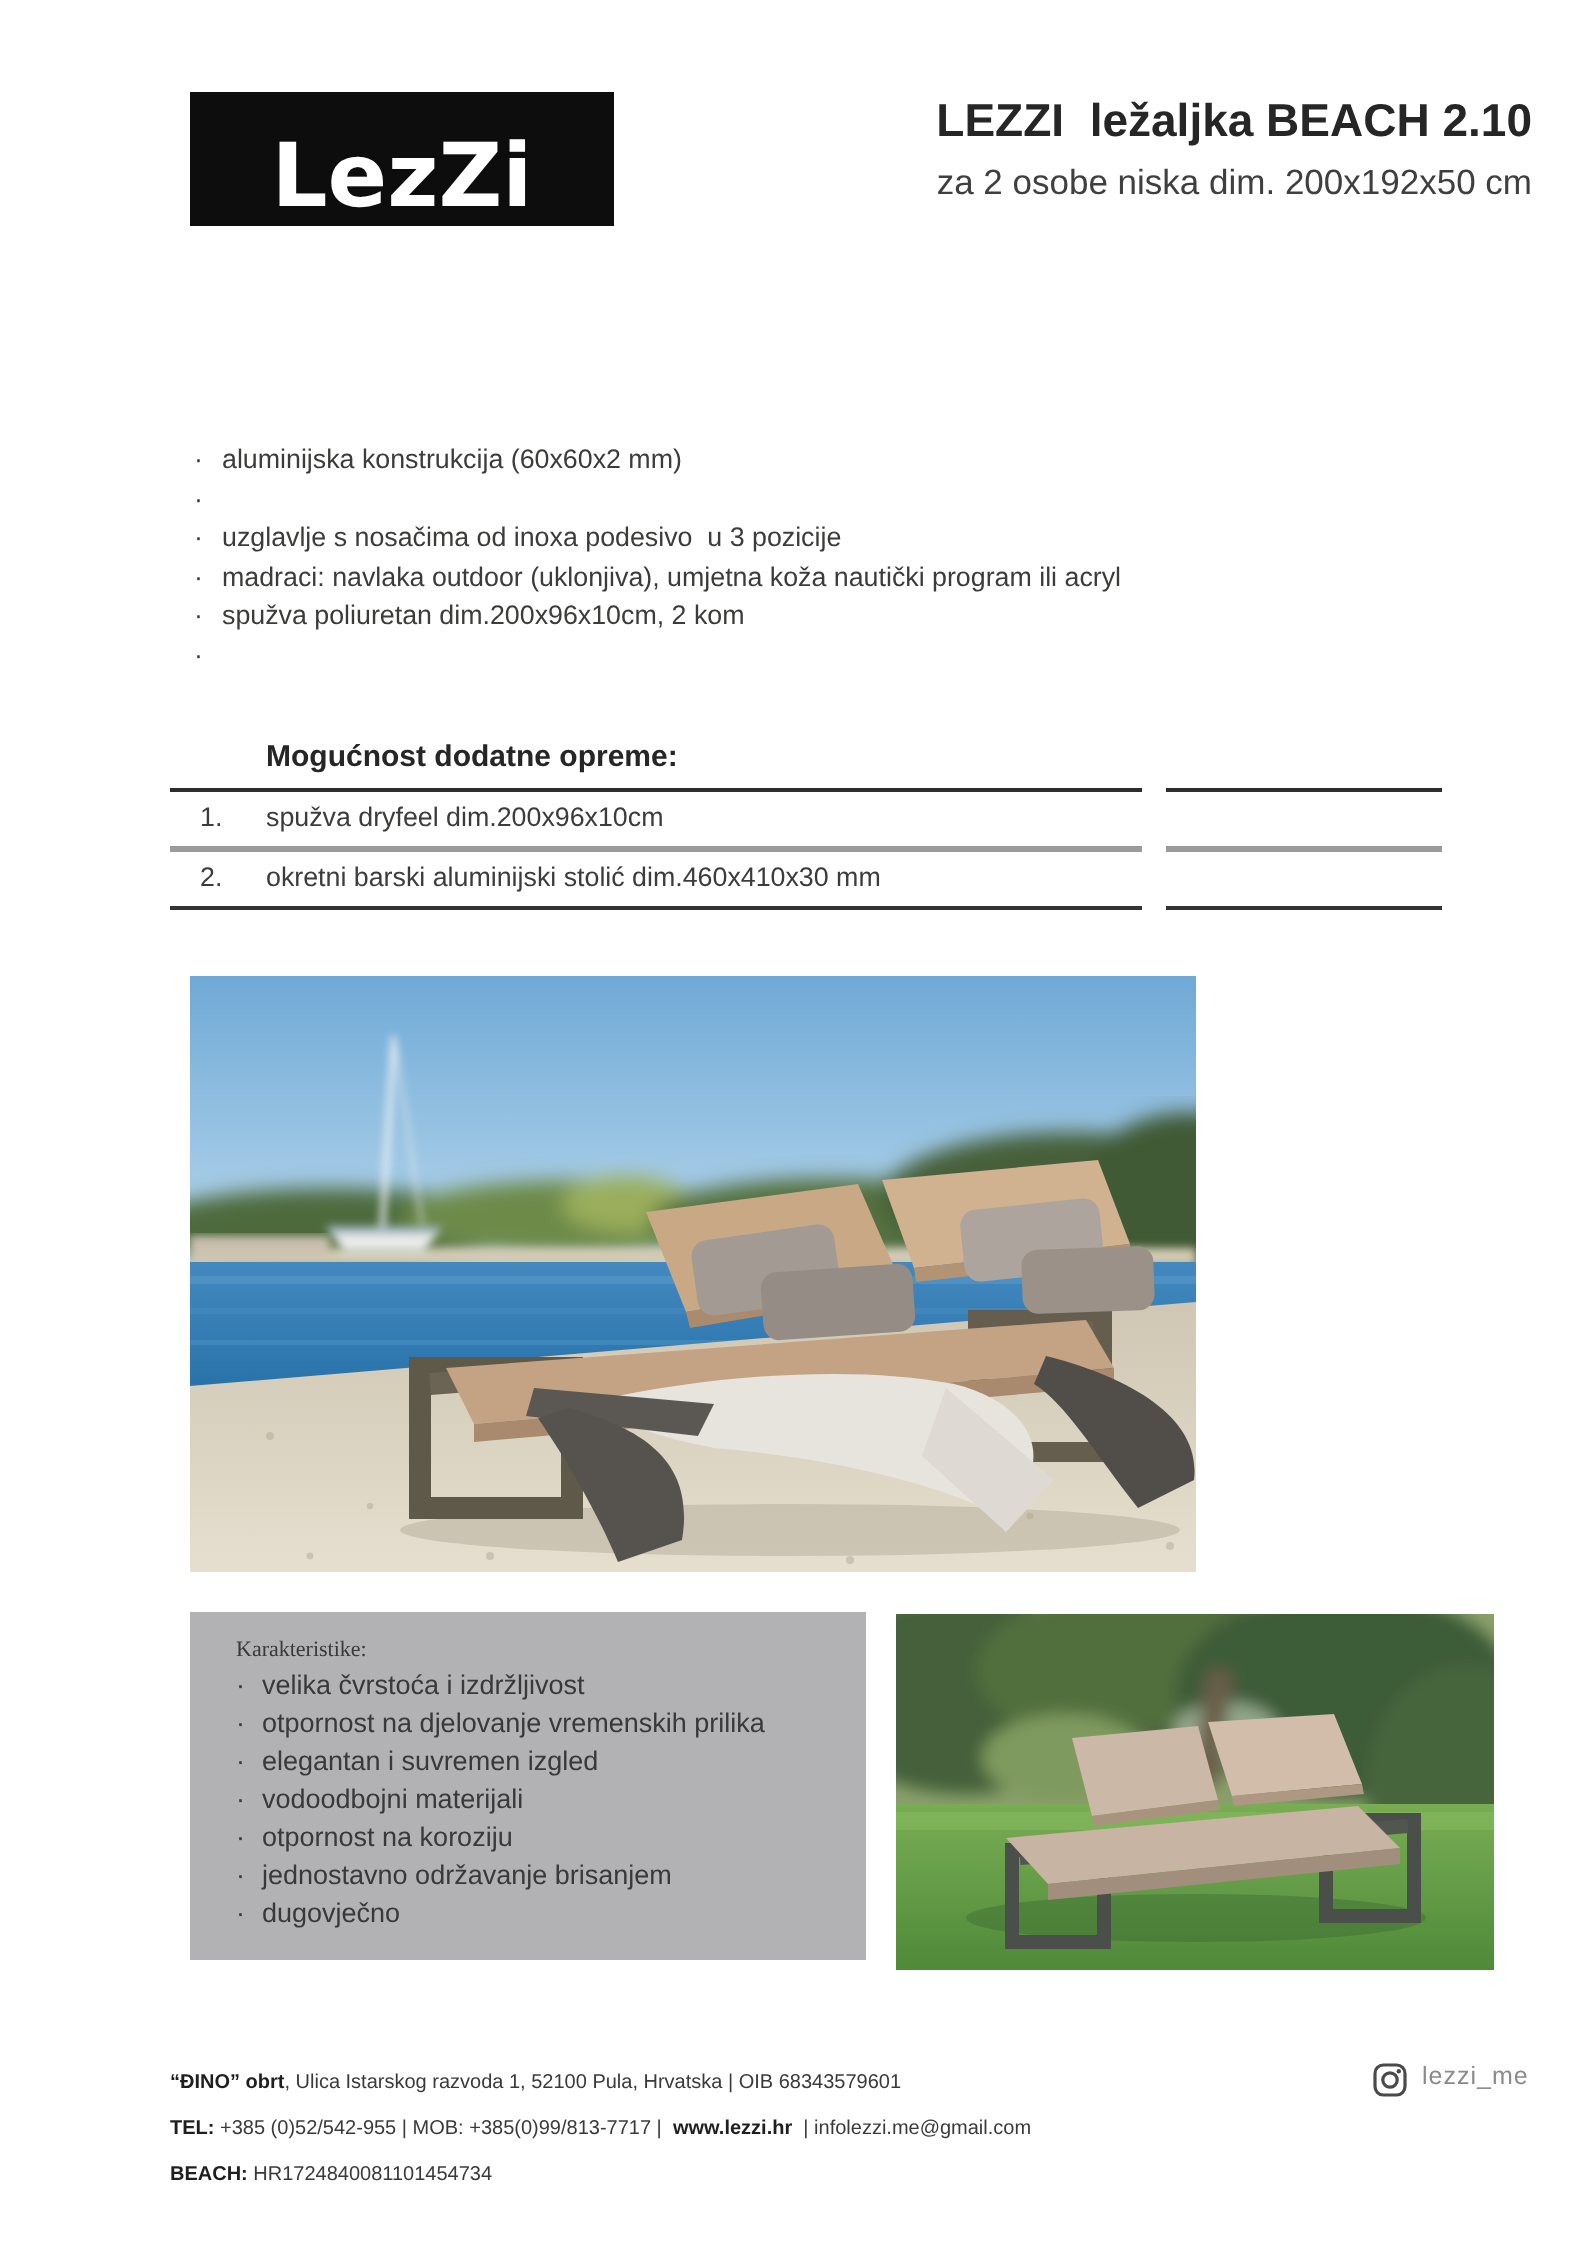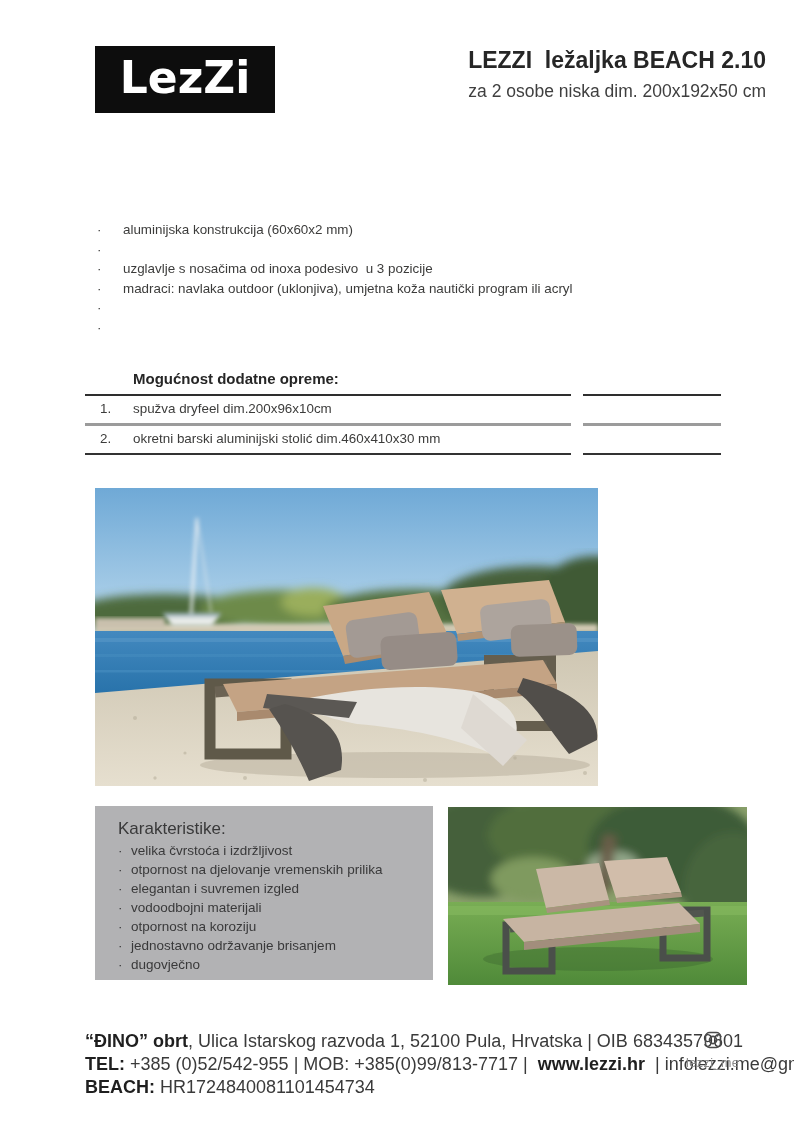--- a/index.html
+++ b/index.html
@@ -3,36 +3,36 @@
 <meta charset="utf-8">
 <style>
   html,body { margin:0; padding:0; background:#e9e9e9; }
   .page {
     position:relative; width:794px; height:1123px; background:#ffffff;
     margin:0 auto; font-family:"Liberation Sans", sans-serif; color:#3c3c3b;
     overflow:hidden;
   }
   
   .logo {
-    position:absolute; left:95px; top:46px; width:180px; height:67px;
-    background:#0d0d0d; display:flex; align-items:center; justify-content:center;
+    position:absolute; left:95px; top:46px; width:212px; height:67px;
+    background:#0d0d0d; display:flex; align-items:flex-end; justify-content:center;
   }
   .logo-text {
     color:#ffffff; font-family:"DejaVu Sans", sans-serif; font-weight:800;
     font-size:44px; letter-spacing:0px; line-height:1; transform:translateY(-2px);
   }
   .title-block { position:absolute; top:47px; right:28px; text-align:right; }
   .doc-title   { font-size:23px; font-weight:bold; color:#262626; white-space:pre; }
   .doc-subtitle{ font-size:17.5px; color:#3f3f3f; margin-top:7px; white-space:pre; }
 
   
   .features { position:absolute; left:97px; top:220px; width:600px; }
   .b-row { display:flex; font-size:13.4px; line-height:19.6px; color:#3c3c3b; }
   .b-dot { width:14px; flex:0 0 14px; text-align:left; }
-  .b-txt { white-space:pre;margin-left:12px; }
+  .b-txt { white-space:pre; }
 
   
   .acc { position:absolute; left:85px; top:367px; width:628px; }
   .acc-grid { display:grid; grid-template-columns:486px 138px; column-gap:12px; }
   .acc-head-cell {
     font-size:15px; font-weight:bold; color:#262626;
     padding:3px 0 7px 48px; border-bottom:2px solid #2e2e2e;
   }
   .acc-head-side { border-bottom:2px solid #2e2e2e; }
   .acc-main { display:flex; align-items:center; font-size:13.4px; color:#3c3c3b;
@@ -44,30 +44,30 @@
   
   .photo-beach  { position:absolute; left:95px;  top:488px; width:503px; height:298px; }
   .photo-garden { position:absolute; left:448px; top:807px; width:299px; height:178px; }
 
   
   .charbox {
     position:absolute; left:95px; top:806px; width:338px; height:174px;
     background:#b2b2b4; box-sizing:border-box; padding:13px 14px 0 23px;
     color:#39393a;
   }
-  .charbox .head { font-size:17px; margin-bottom:2px; }
+  .charbox .head { font-size:11px; margin-bottom:2px;font-family:Liberation Serif, serif; }
   .charbox .b-row { font-size:13.5px; line-height:19px; color:#39393a; }
   .charbox .b-dot { width:13px; flex:0 0 13px; }
 
   
   .footer { position:absolute; left:85px; top:1030px; width:640px;
-    font-size:18px; line-height:23px; color:#3a3a3a; }
+    font-size:10px; line-height:23px; color:#3a3a3a; }
   .footer .ln { white-space:pre; }
   .footer b { color:#1f1f1f; }
-  .social { position:absolute; left:686px; top:1031px; display:flex; align-items:center; gap:7px;flex-direction:column; }
+  .social { position:absolute; left:686px; top:1031px; display:flex; gap:7px; }
   .social-txt { font-size:12.5px; color:#8b8b8b; letter-spacing:.5px; }
 </style>
 </head>
 <body>
 
 <div class="page">
 
   <div class="logo">
     <span class="logo-text">LezZi</span>
   </div>
@@ -87,20 +87,21 @@
     <div class="b-row">
       <span class="b-dot">·</span>
       <span class="b-txt">uzglavlje s nosačima od inoxa podesivo  u 3 pozicije</span>
       </div>
     <div class="b-row">
       <span class="b-dot">·</span>
       <span class="b-txt">madraci: navlaka outdoor (uklonjiva), umjetna koža nautički program ili acryl</span>
       </div>
     <div class="b-row">
       <span class="b-dot">·</span>
+      <span class="b-txt">spužva poliuretan dim.200x96x10cm, 2 kom</span>
       </div>
     <div class="b-row">
       <span class="b-dot">·</span>
       </div>
   </div>
 
   <div class="acc">
     <div class="acc-grid">
       <div class="acc-head-cell">Mogućnost dodatne opreme:</div>
       <div class="acc-head-side"></div>

